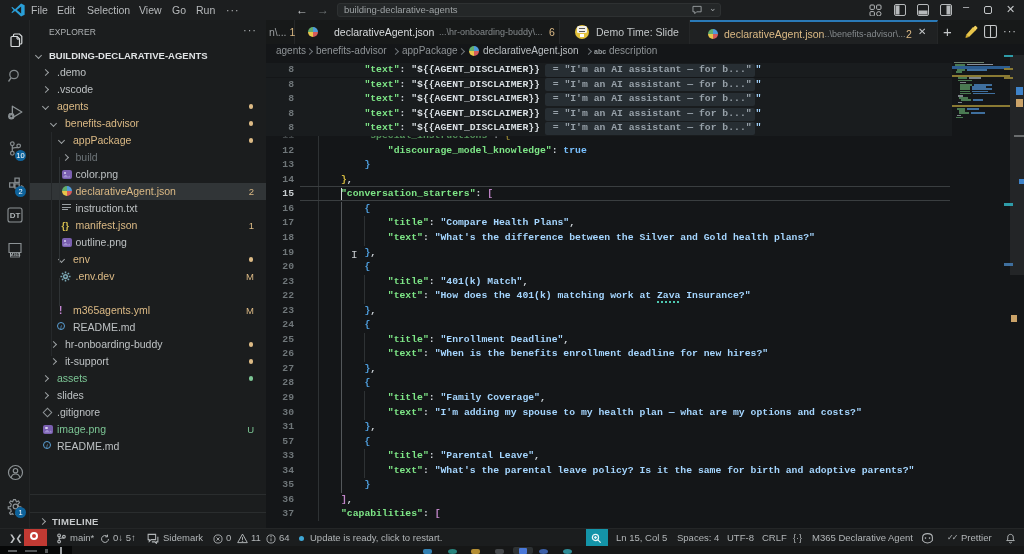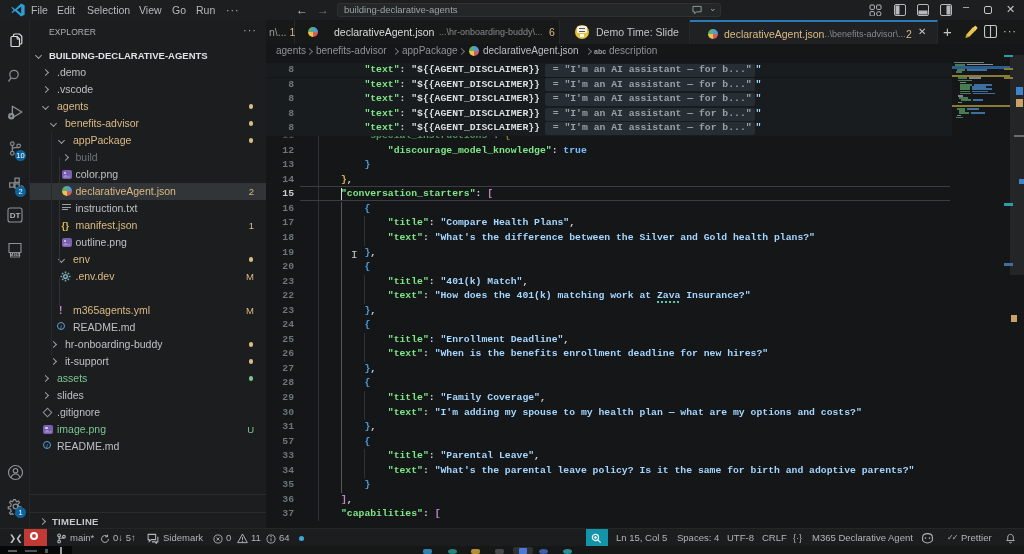--- a/index.html
+++ b/index.html
@@ -525,20 +525,21 @@
         <circle cx="8" cy="12.2" r="0.5"></circle>
       </svg>
 <span class="sb" style="left:251px">11</span>
 <svg class="abs" style="left:266px;top:4.5px" width="10" height="10" viewBox="0 0 16 16" fill="none" stroke="#b2b6b8" stroke-width="1.4">
         <circle cx="8" cy="8" r="6.5"></circle>
         <line x1="8" y1="7" x2="8" y2="11.5"></line>
         <circle cx="8" cy="4.5" r="0.5"></circle>
       </svg>
 <span class="sb" style="left:279px">64</span>
 <span class="abs" style="left:299px;top:7px;width:5px;height:5px;border-radius:50%;background:#3fa7d6"></span>
+<span class="sb" style="left:310px">Update is ready, click to restart.</span>
 <div class="sb" style="left:586px;width:22px;background:#1494a8">
         <svg style="position:absolute;left:5px;top:4px" width="11" height="11" viewBox="0 0 16 16" fill="none" stroke="#eaf6f8" stroke-width="1.8">
           <circle cx="6.5" cy="6.5" r="4.5"></circle>
           <line x1="10" y1="10" x2="14" y2="14"></line>
           <line x1="4.5" y1="6.5" x2="8.5" y2="6.5"></line>
           <line x1="6.5" y1="4.5" x2="6.5" y2="8.5"></line>
         </svg>
       </div>
 <span class="sb" style="left:616px">Ln 15, Col 5</span>
 <span class="sb" style="left:677px">Spaces: 4</span>

